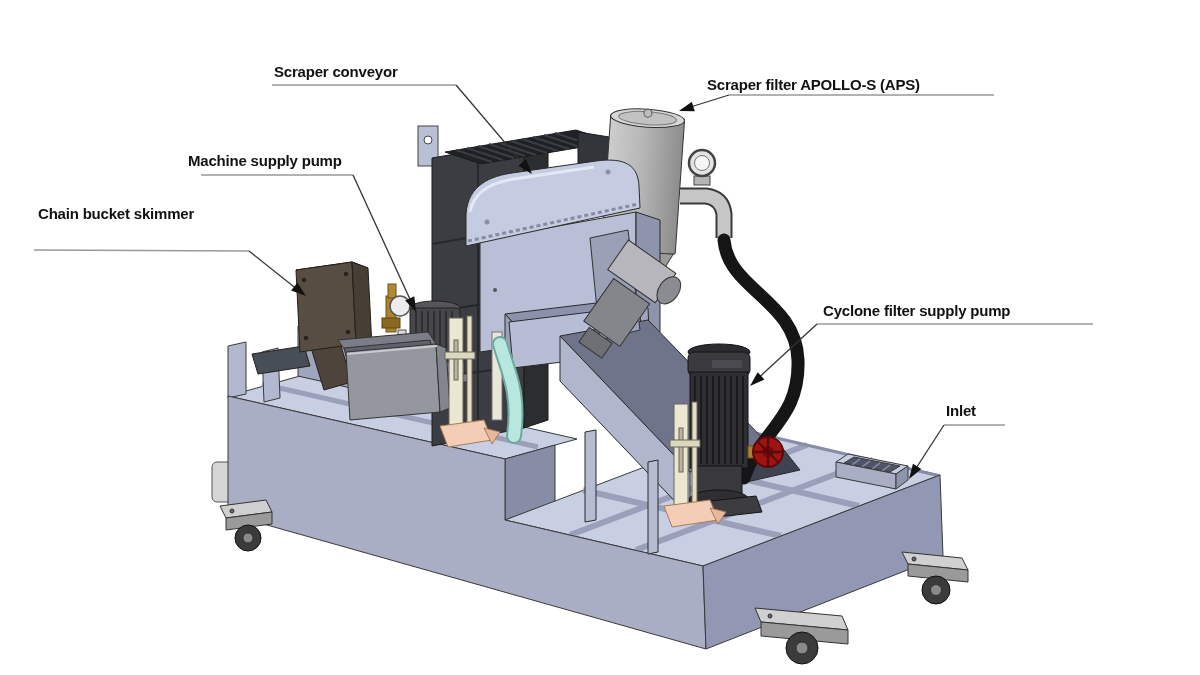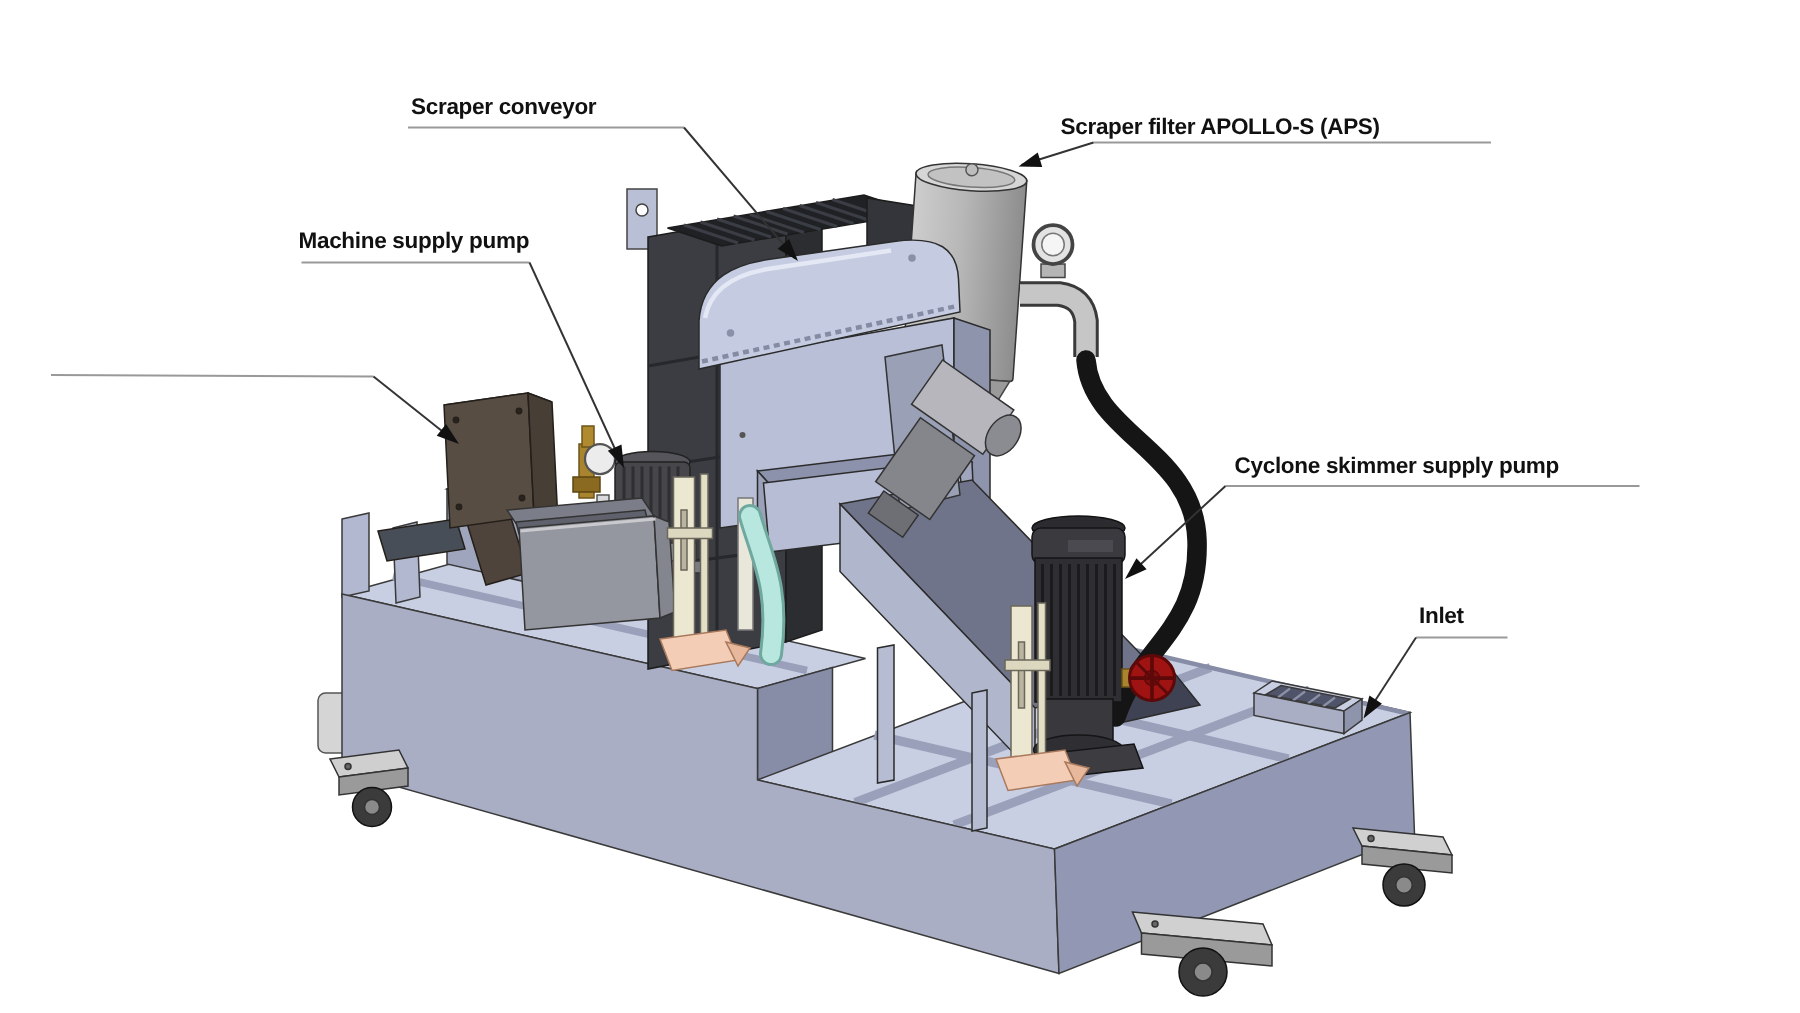--- a/index.html
+++ b/index.html
@@ -301,25 +301,26 @@
         </g>
   </g>
 </svg>
 
 <div class="callout" style="left:274px;top:61px;">
   <span>Scraper conveyor</span>
 </div>
 <div class="callout" style="left:707px;top:74px;">
   <span>Scraper filter APOLLO-S (APS)</span>
 </div>
-<div class="callout" style="left:199px;top:150px;">
+<div class="callout" style="left:188px;top:150px;">
   <span>Machine supply pump</span>
 </div>
 <div class="callout" style="left:38px;top:203px;">
+  <div>Chain bucket skimmer</div>
 </div>
 <div class="callout" style="left:823px;top:300px;">
-  <span>Cyclone skimmer supply pump</span>
+  <span>Cyclone filter supply pump</span>
 </div>
 <div class="callout" style="left:946px;top:400px;">
   <span>Inlet</span>
 </div>
 
 </div>
 
 </body></html>

